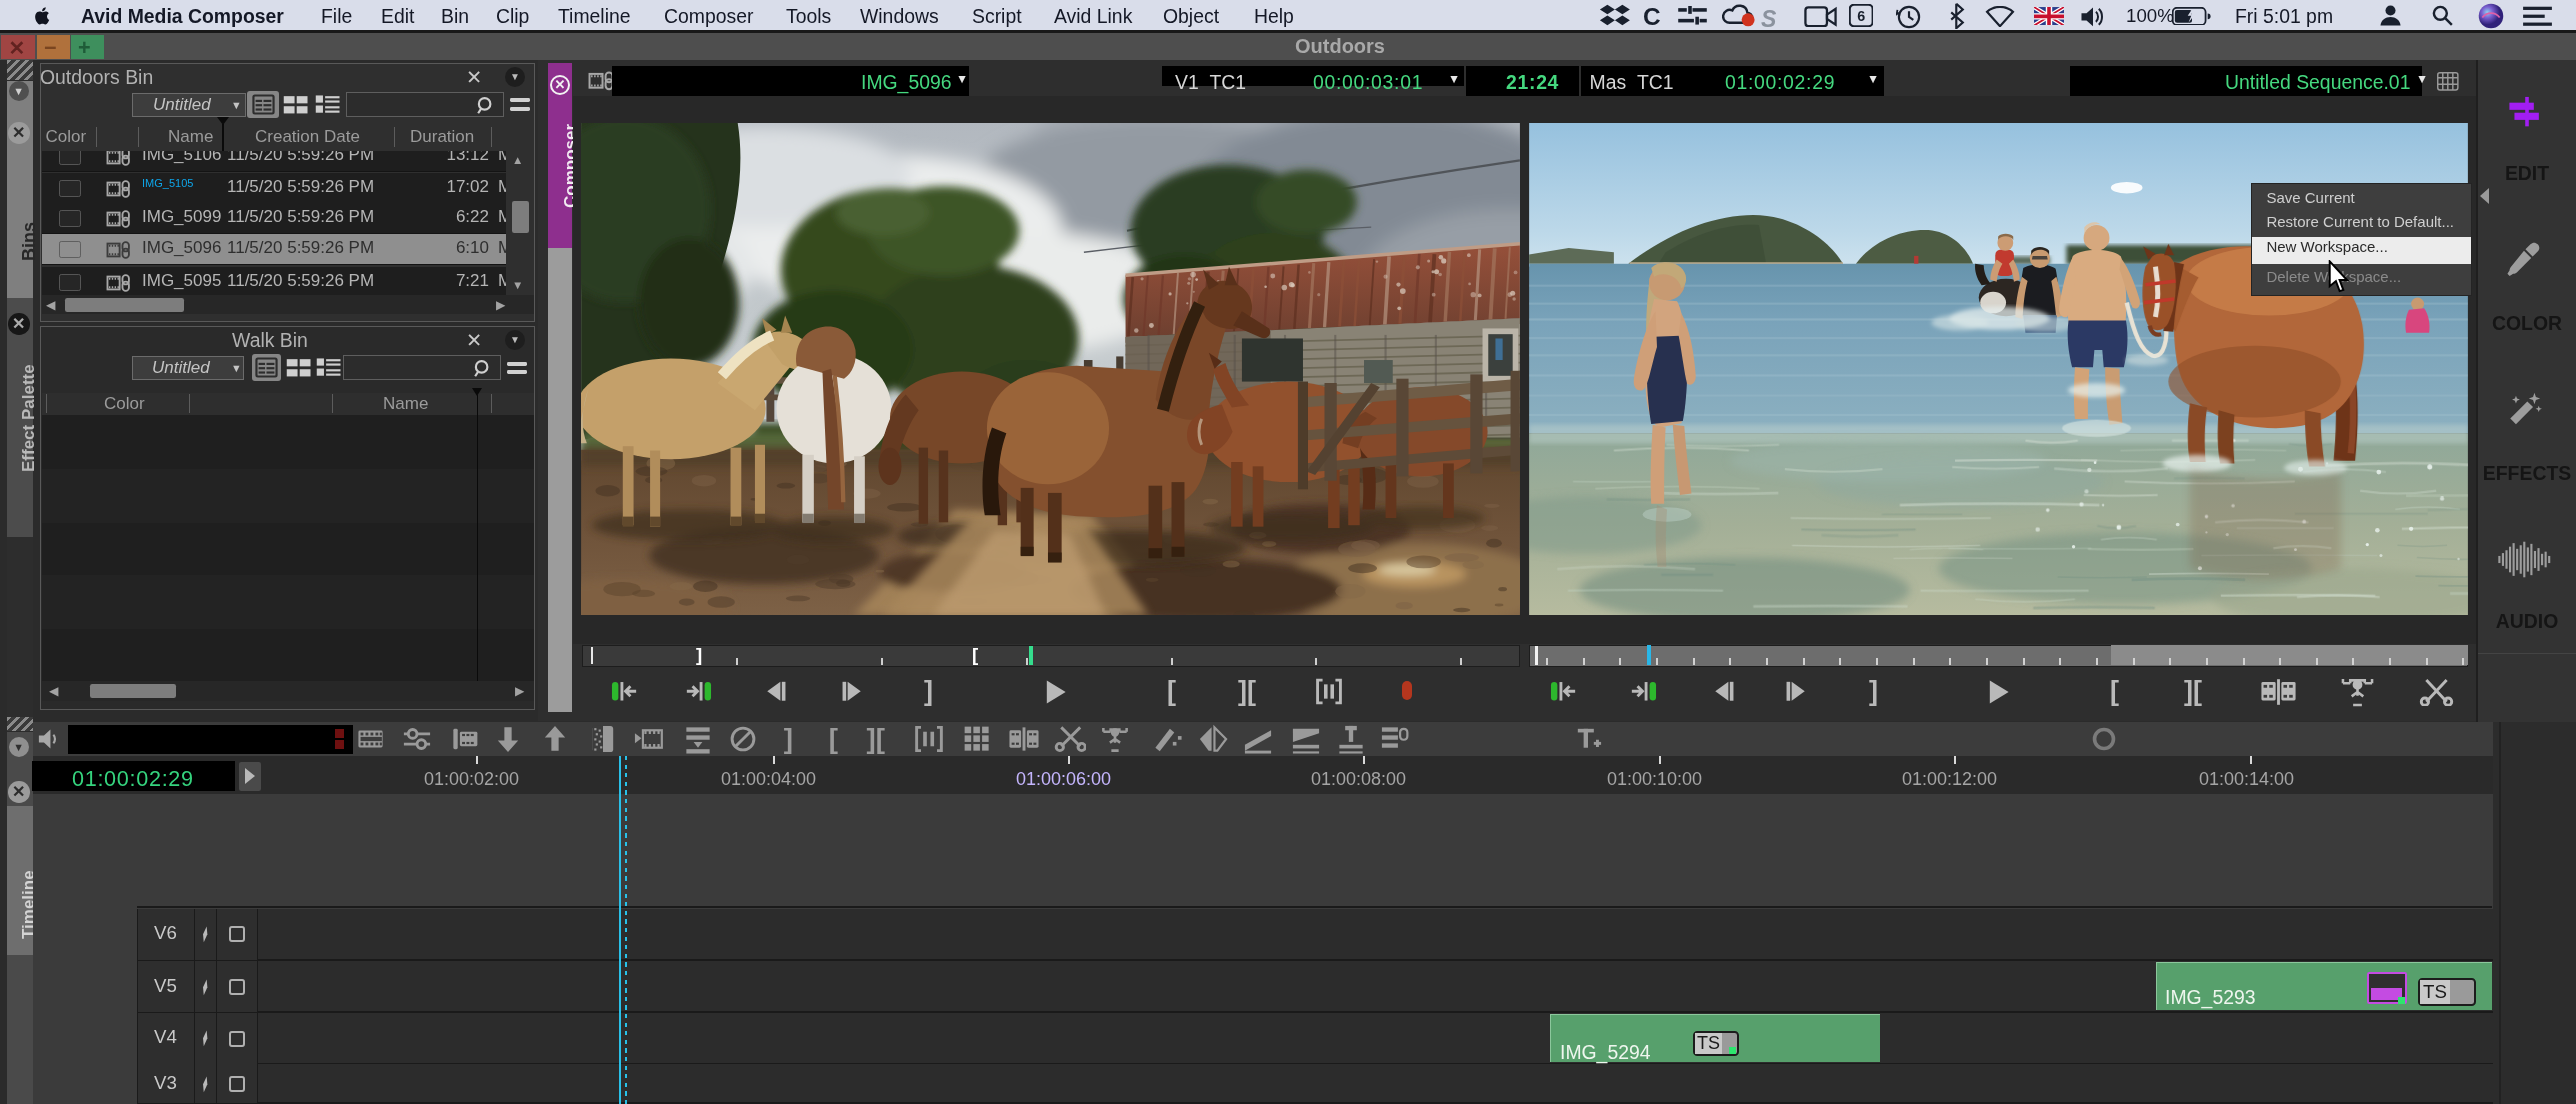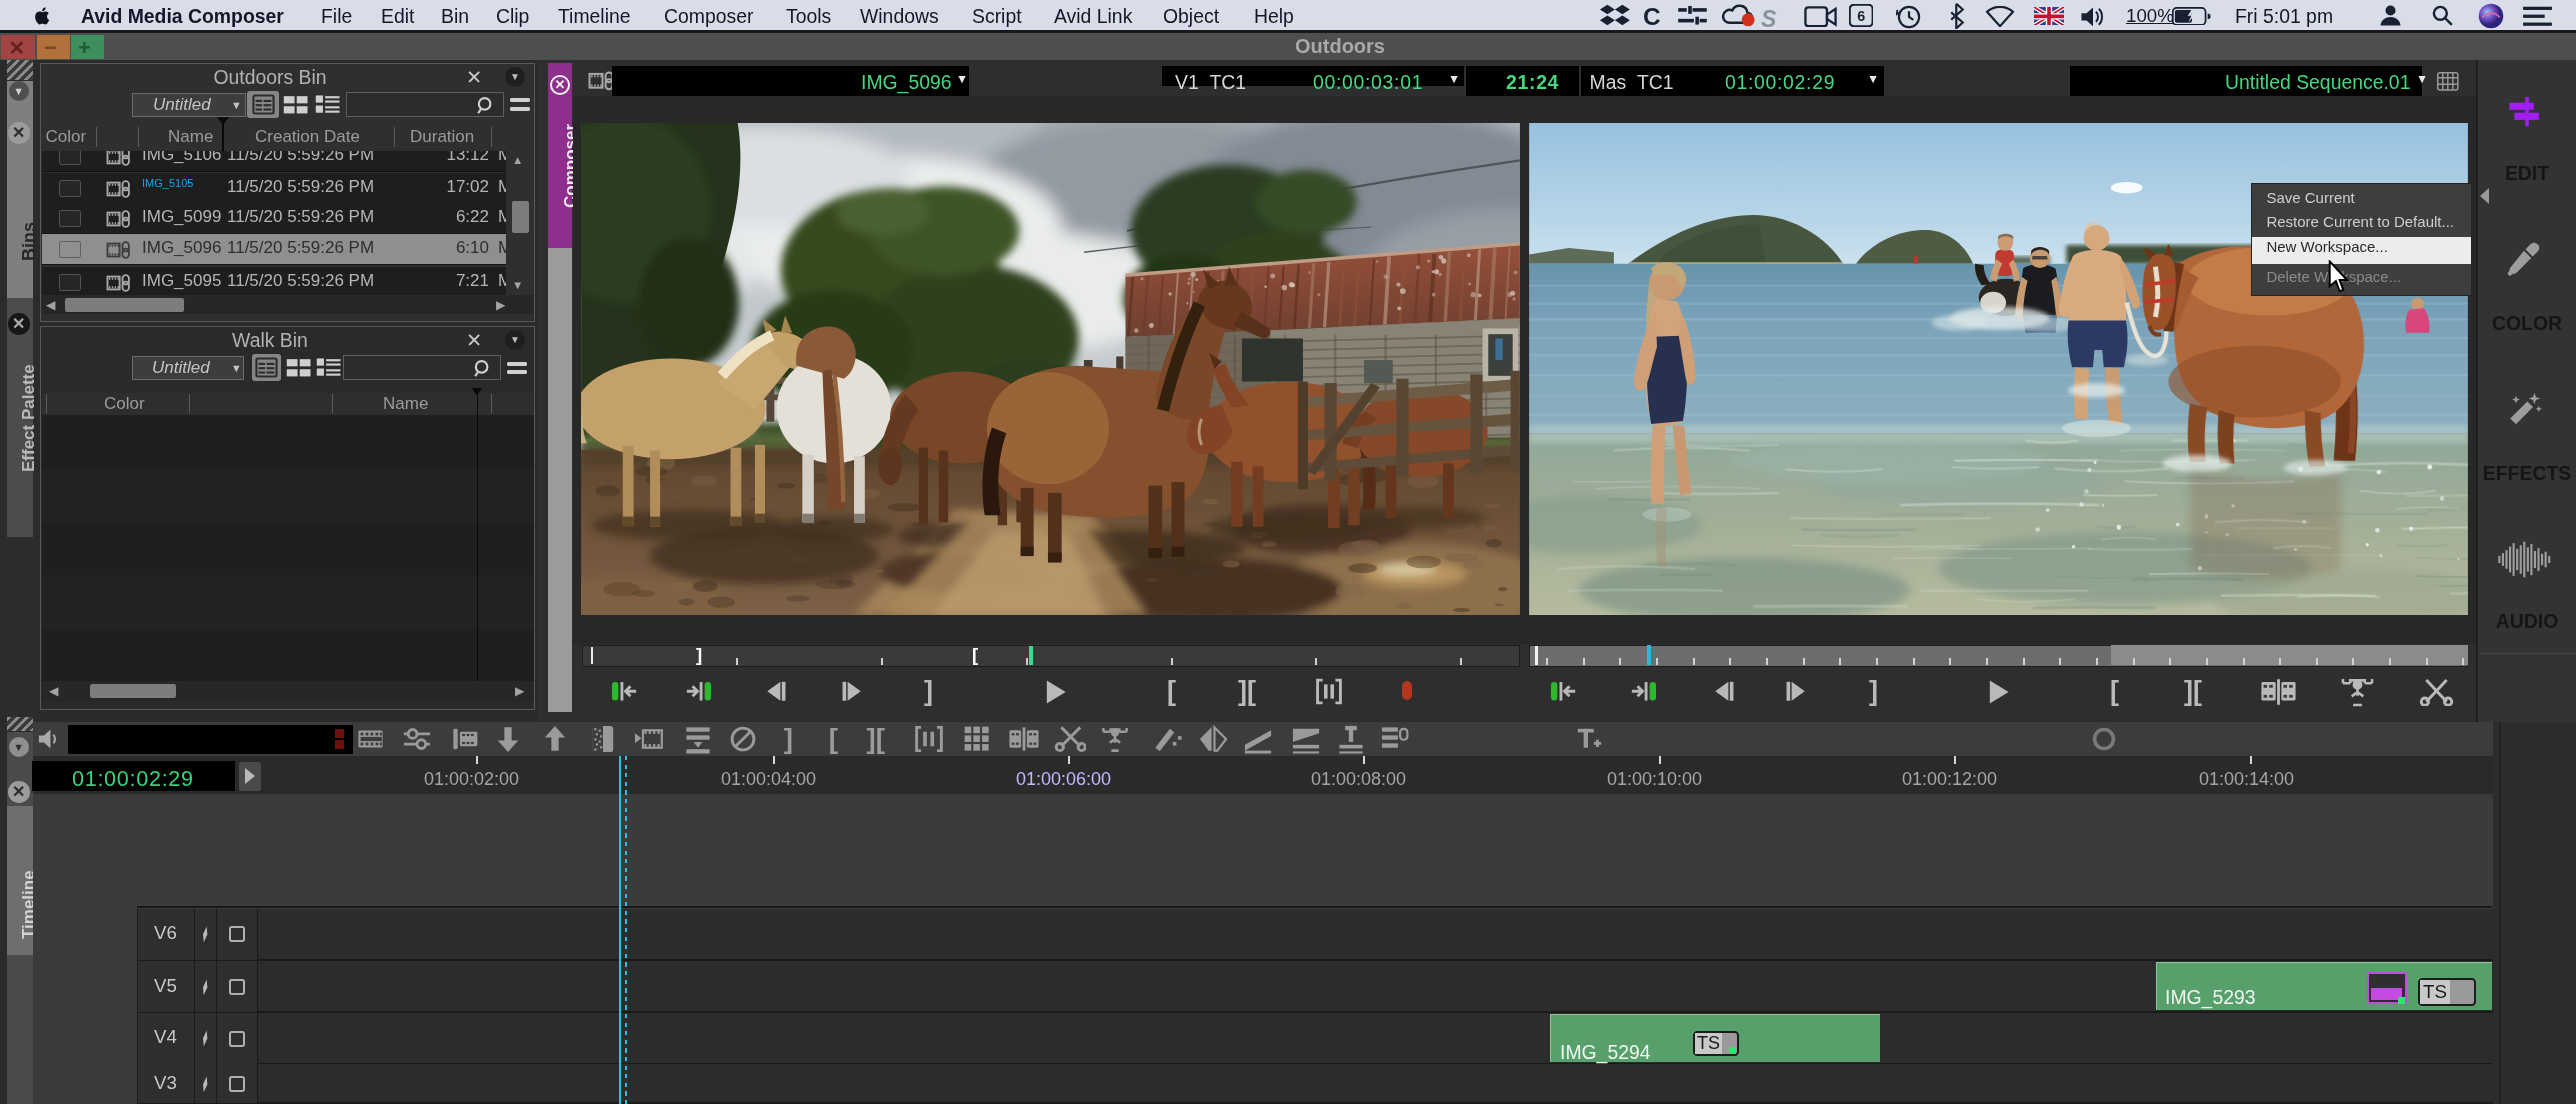--- a/index.html
+++ b/index.html
@@ -112,21 +112,21 @@
         <circle cx="18" cy="18" r="17" fill="url(#siri)"></circle>
         <path d="M6 20c6-8 18-8 24 0" stroke="#e060a8" stroke-width="2.5" fill="none"></path>
       </svg>
 <svg class="abs" style="left:2523px;top:5.8px" width="29" height="21.6" viewBox="0 0 40 30">
         <g fill="#19202e">
           <rect x="0" y="1" width="40" height="4.5"></rect>
           <rect x="0" y="12" width="30" height="4.5"></rect>
           <rect x="0" y="23" width="40" height="4.5"></rect>
         </g>
       </svg>
-  <span class="abs" style="left:2126px;font-size:18.7px;text-decoration:underline;">100%</span>
+  <span class="abs" style="left:2126px;font-size:18.7px;">100%</span>
   <span class="abs" style="left:2235px;font-size:19.4px;">Fri 5:01 pm</span>
 </div>
 
 
 <div class="abs" style="left:0;top:33px;width:2576px;height:27px;background:#4e4e4e;"></div>
 <div class="abs" style="left:1.4px;top:35px;width:34px;height:24px;background:#a04543;"></div>
 <div class="abs" style="left:37px;top:35px;width:33px;height:24px;background:#b0713c;"></div>
 <div class="abs" style="left:71px;top:35px;width:33px;height:24px;background:#3e8f5d;"></div>
 <div class="abs" style="left:8.6px;top:36px;color:#622220;font-size:20px;font-weight:bold;">✕</div>
 <div class="abs" style="left:44px;top:35px;color:#7a4520;font-size:21.6px;font-weight:bold;">−</div>
@@ -146,21 +146,21 @@
 <div class="abs" style="left:6.5px;top:537px;width:26.6px;height:180px;background:#2d2d2d;"></div>
 <div class="abs" style="left:6.5px;top:717px;width:26.6px;height:14.4px;background:repeating-linear-gradient(135deg,#8b8b8b 0 2.9px,#3a3a3a 2.9px 6.5px);"></div>
 <div class="abs" style="left:6.5px;top:732px;width:26.6px;height:372px;background:#4a4a4a;"></div>
 <div class="abs" style="left:8.6px;top:737px;width:20px;height:20px;border-radius:50%;background:#8f8f8f;color:#2f2f2f;font-size:10.8px;text-align:center;line-height:20px;">▼</div>
 <div class="abs" style="left:8px;top:781px;width:21.6px;height:21.6px;border-radius:50%;background:#9b9b9b;color:#2c2c2c;font-size:16px;font-weight:bold;text-align:center;line-height:21.6px;">✕</div>
 <div class="abs" style="left:6.5px;top:806px;width:26.6px;height:149px;background:#6e6e6e;"></div>
 <div class="abs" style="left:19.4px;top:939px;width:0;height:0;color:#d4d4d4;font-size:17px;font-weight:bold;white-space:nowrap;transform:rotate(-90deg);transform-origin:0 0;">Timeline</div>
 
 
 <div class="abs" style="left:40px;top:63px;width:495px;height:259px;background:#2f2f2f;border:1.4px solid #595959;box-sizing:border-box;"></div>
-<div class="abs" style="left:40px;top:66px;width:460px;height:21.6px;text-align:center;color:#b2b2b2;font-size:19.4px;">Outdoors Bin</div>
+<div class="abs" style="left:40px;top:66px;width:460px;height:21.6px;text-align:left;color:#b2b2b2;font-size:19.4px;">Outdoors Bin</div>
 <div class="abs" style="left:466px;top:66px;color:#c9c9c9;font-size:19.4px;">✕</div>
 <div class="abs" style="left:505px;top:67px;width:20px;height:20px;border-radius:50%;background:#1e1e1e;color:#bbb;font-size:10px;text-align:center;line-height:20px;">▼</div>
 
 <div class="abs" style="left:132px;top:93px;width:114px;height:24px;background:#3d3d3d;border:0.7px solid #6b6b6b;box-sizing:border-box;color:#c4c4c4;font-size:17px;font-style:italic;text-align:center;line-height:22px;">Untitled&nbsp;&nbsp;&nbsp;</div>
 <div class="abs" style="left:231px;top:99px;color:#c4c4c4;font-size:10.8px;">▼</div>
 <div class="abs" style="left:247px;top:91px;width:32px;height:26.6px;background:#868686;border-radius:2.9px;"></div>
 <svg class="abs" style="left:252px;top:94px;" width="23" height="21" viewBox="0 0 32 29">
       <g fill="#2d2d2d">
         <rect x="2" y="2" width="28" height="25" rx="2" fill="none" stroke="#2d2d2d" stroke-width="3"></rect>
         <rect x="5" y="8" width="9" height="3"></rect>

